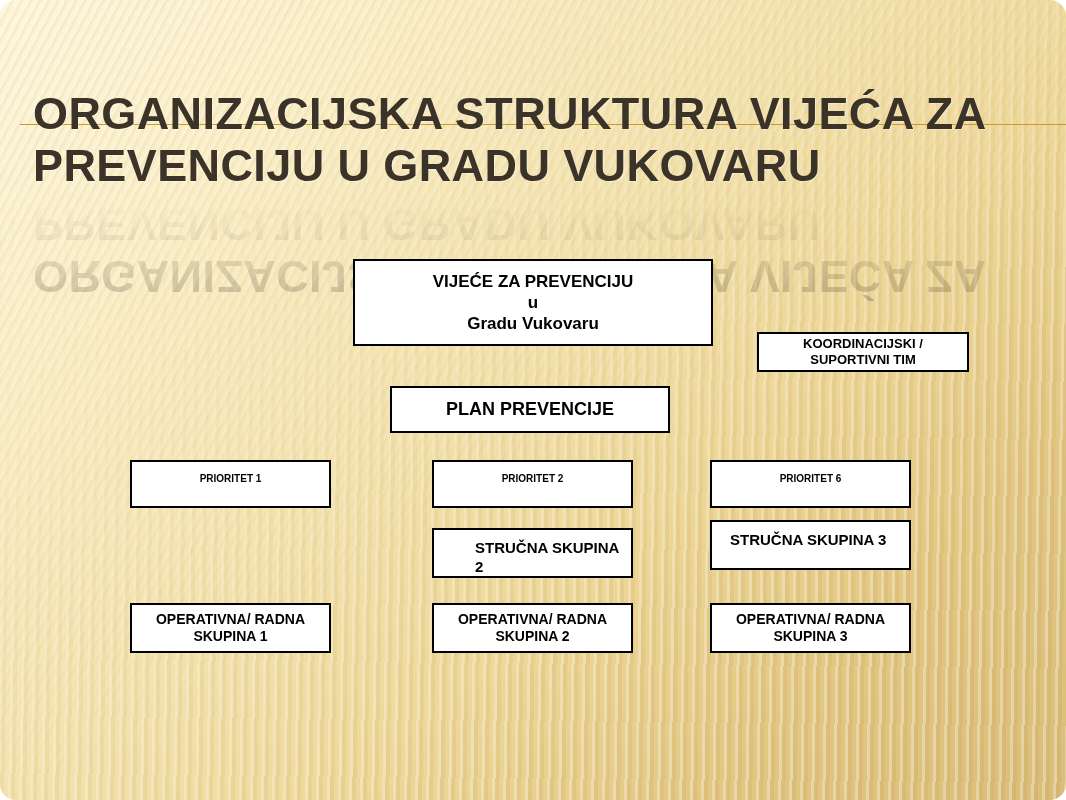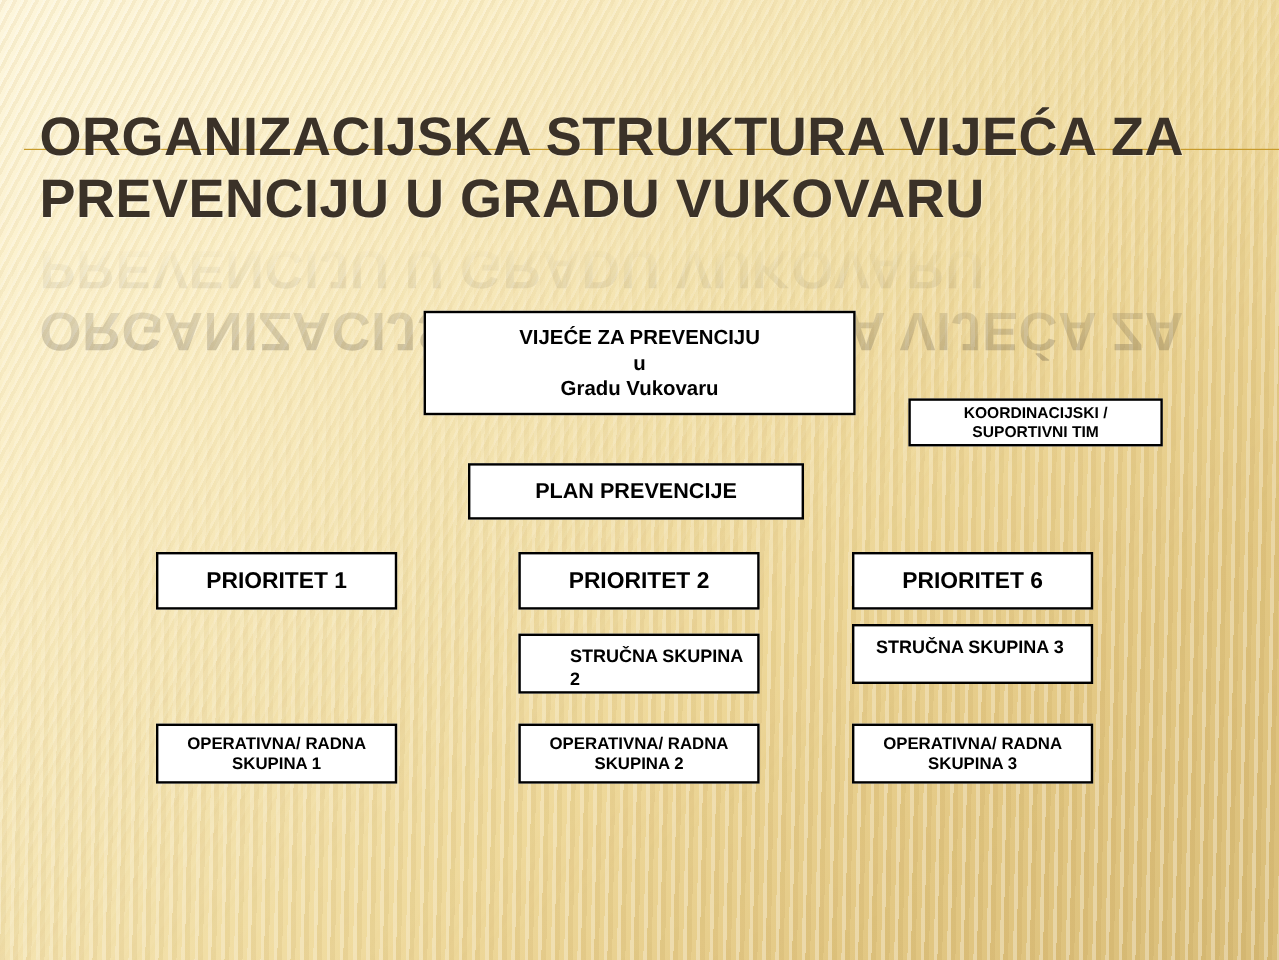--- a/index.html
+++ b/index.html
@@ -17,20 +17,21 @@
     height: 800px;
     overflow: hidden;
     background:
       linear-gradient(135deg,
         #fdf6dc 0%,
         #faeec6 22%,
         #f3e2ad 45%,
         #eed89a 62%,
         #e3c884 80%,
         #d9bd78 100%);
+    border-radius: 16px;
   }
 
   
   #tex-diag {
     position: absolute;
     inset: 0;
     background-image: repeating-linear-gradient(
       118deg,
       rgba(255,255,255,0.26) 0px,
       rgba(255,255,255,0.26) 2px,
@@ -144,21 +145,21 @@
   #box-plan {
     left: 390px; top: 386px; width: 280px; height: 47px;
     justify-content: center;
     font-size: 18px;
   }
 
   .row-priority {
     height: 48px;
     justify-content: flex-start;
     padding-top: 11px;
-    font-size: 19px;
+    font-size: 10px;
   }
   .row-expert {
     height: 50px;
     justify-content: flex-start;
     padding-top: 9px;
     align-items: flex-start;
     padding-left: 18px;
     text-align: left;
     font-size: 15px;
   }

